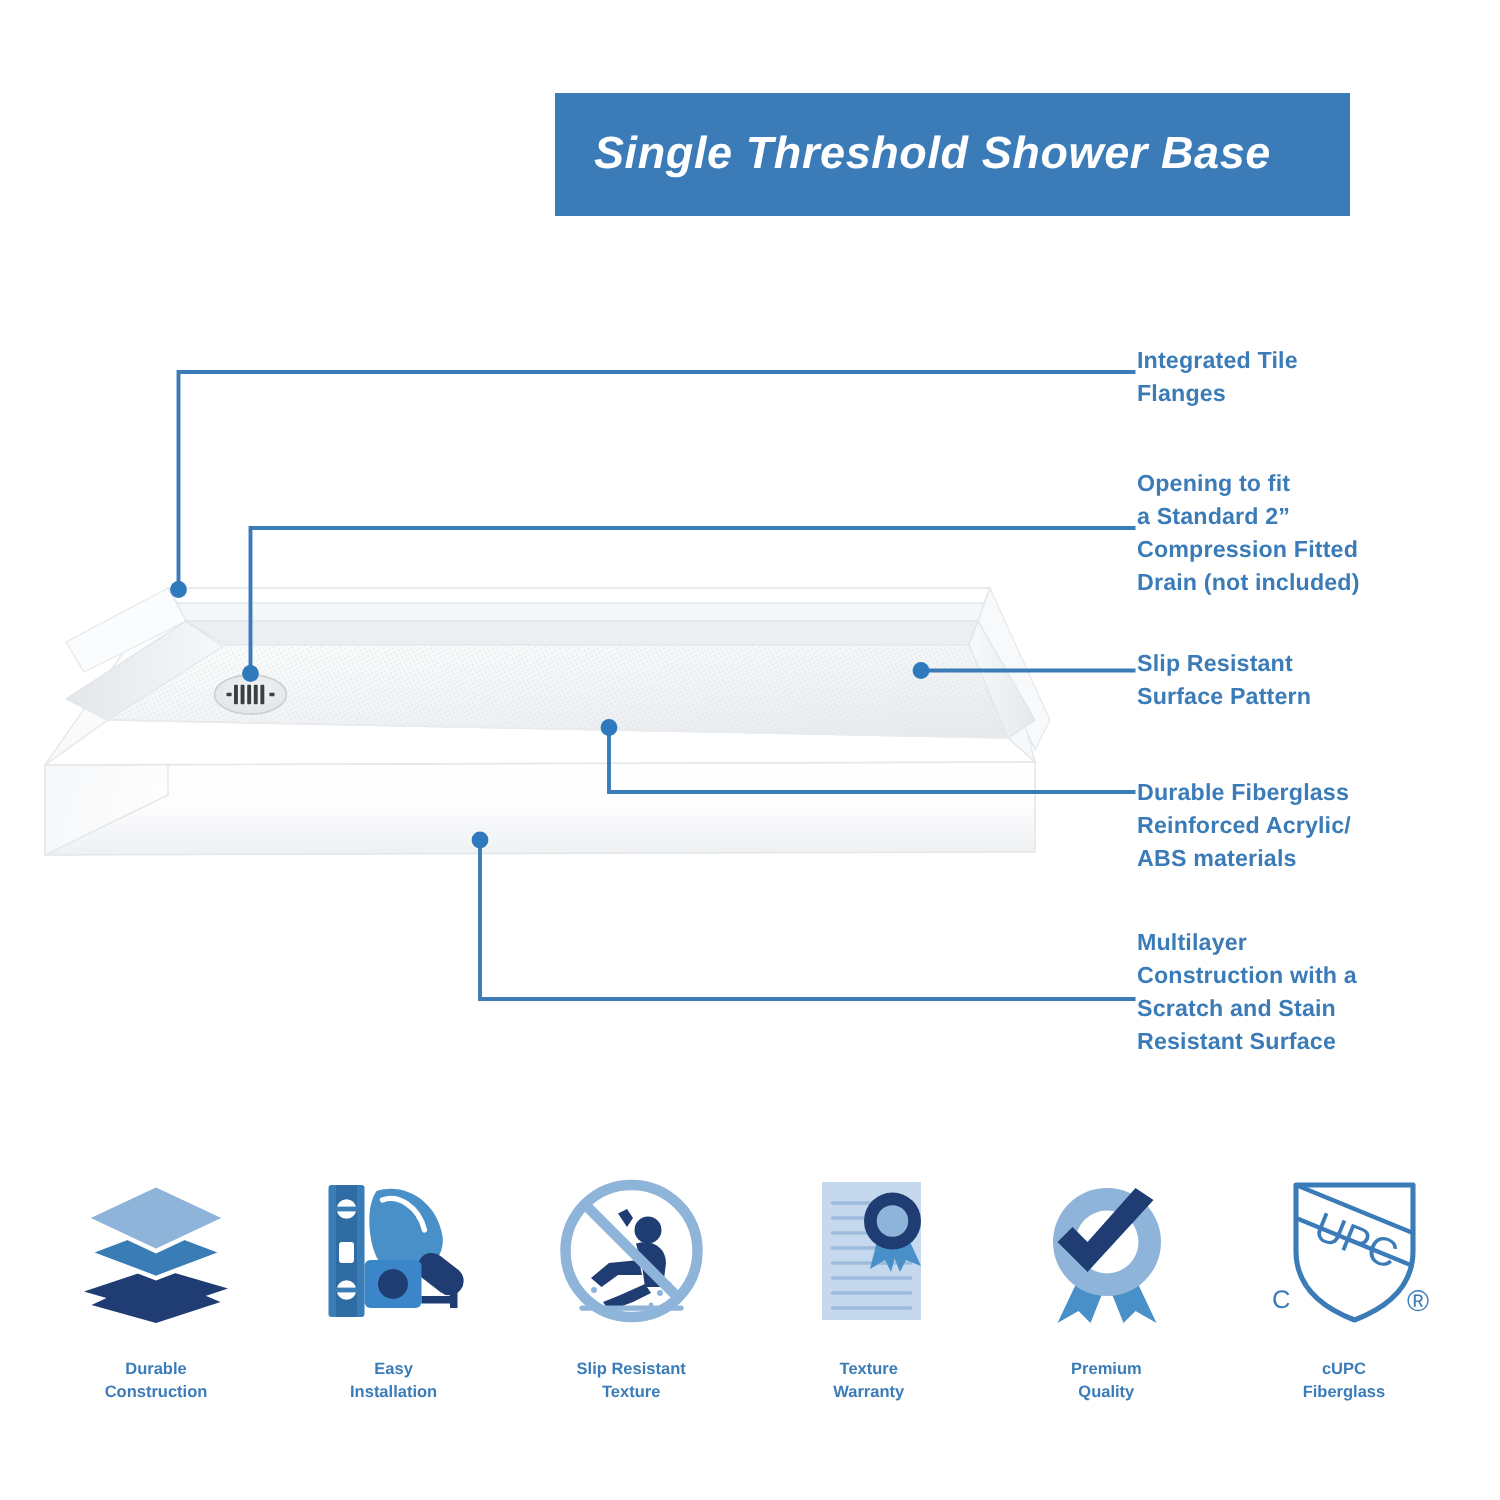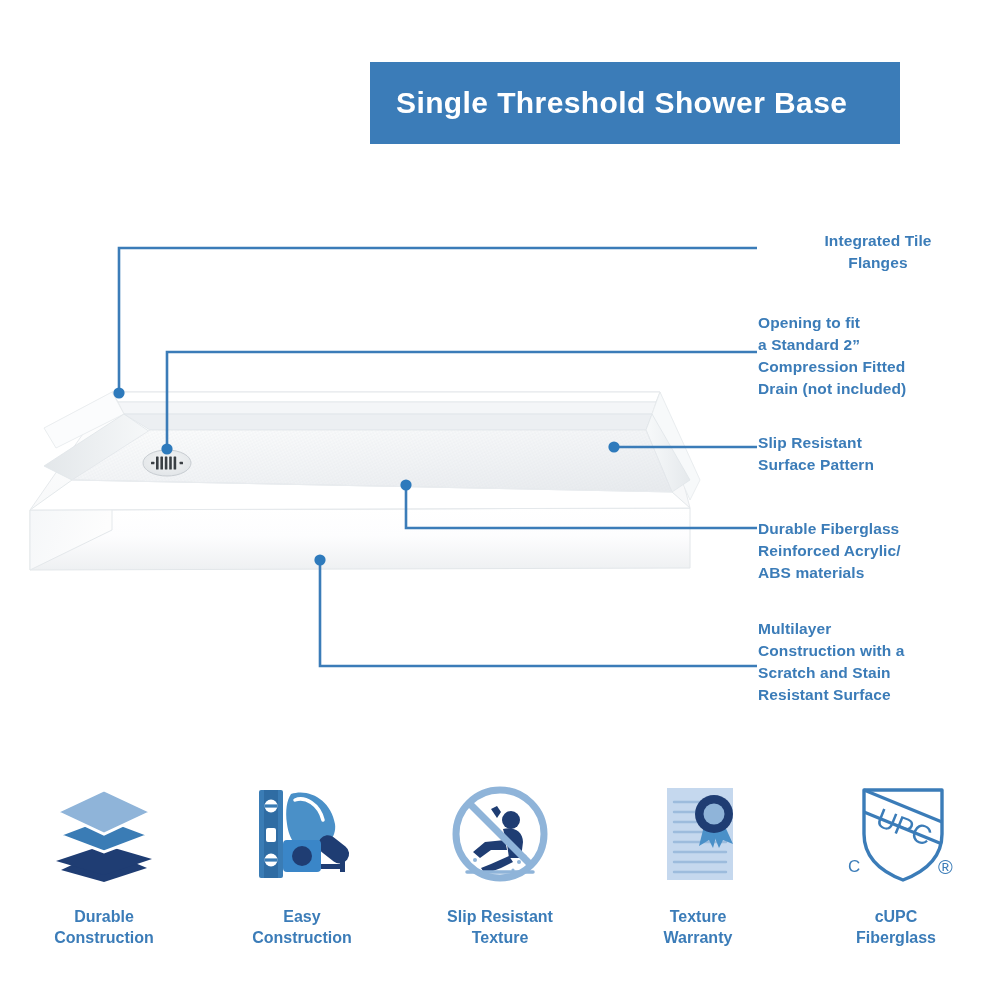--- a/index.html
+++ b/index.html
@@ -22,20 +22,21 @@
   
   #header-bar {
     position: absolute;
     left: 370px;
     top: 62px;
     width: 530px;
     height: 82px;
     background: #3b7cb8;
     display: flex;
     align-items: center;
+    font-style: italic;
   }
   #header-title {
     color: #ffffff;
     font-size: 30px;
     font-weight: bold;
     letter-spacing: 0.4px;
     padding-left: 26px;
     white-space: nowrap;
   }
 
@@ -51,21 +52,21 @@
   
   .callout-text {
     position: absolute;
     color: #3b7cb8;
     font-size: 15.5px;
     font-weight: bold;
     line-height: 1.42;
     letter-spacing: 0.1px;
     white-space: pre-line;
   }
-  #callout-text-0 { left: 758px; top: 230px; width: 240px; text-align: center; }
+  #callout-text-0 { left: 758px; top: 230px; width: 240px; }
   #callout-text-1 { left: 758px; top: 312px; width: 245px; }
   #callout-text-2 { left: 758px; top: 432px; width: 240px; }
   #callout-text-3 { left: 758px; top: 518px; width: 245px; }
   #callout-text-4 { left: 758px; top: 618px; width: 245px; }
 
   
   #feature-strip {
     position: absolute;
     left: 0;
     top: 775px;
@@ -84,21 +85,21 @@
   }
   .feature-icon {
     height: 118px;
     display: flex;
     align-items: center;
     justify-content: center;
   }
   .feature-label {
     margin-top: 13px;
     color: #3b7cb8;
-    font-size: 16px;
+    font-size: 11px;
     font-weight: bold;
     line-height: 1.32;
     text-align: center;
     white-space: pre-line;
   }
 </style>
 </head>
 <body>
 
 <div id="page">
@@ -265,21 +266,21 @@
 
           <rect x="70" y="58" width="34" height="19" rx="9.5" fill="#1f3d73" transform="rotate(38 87 67)"></rect>
 
           <rect x="36" y="58" width="38" height="32" rx="4" fill="#3a86c8"></rect>
           <circle cx="55" cy="74" r="10" fill="#1f3d73"></circle>
           <rect x="74" y="82" width="22" height="5" fill="#1f3d73"></rect>
           <rect x="93" y="78" width="5" height="12" fill="#1f3d73"></rect>
         </svg>
       </div>
       <div class="feature-label">Easy
-Construction</div>
+Installation</div>
     </div>
 
     <div class="feature-item">
       <div class="feature-icon">
         <svg width="110" height="104" viewBox="0 0 110 104">
 
           <g fill="#1f3d73">
             <circle cx="66" cy="38" r="9"></circle>
             <path d="M58,47 C68,44 78,49 78,60 L76,76 L64,76 L62,62 Z"></path>
             <path d="M56,30 L52,24 L46,27 L52,36 Z"></path>
@@ -324,20 +325,36 @@
           <polygon points="80,40 90,62 80,58 76,66 68,46" fill="#4a90c8"></polygon>
 
           <circle cx="71" cy="32" r="19" fill="#1f3d73"></circle>
           <circle cx="71" cy="32" r="10.5" fill="#8fb4d9"></circle>
         </svg>
       </div>
       <div class="feature-label">Texture
 Warranty</div>
     </div>
 
+    <div class="feature-item">
+      <div class="feature-icon">
+        <svg width="110" height="104" viewBox="0 0 110 104">
+
+          <polygon points="40,62 22,100 36,92 44,100 56,70" fill="#4a90c8"></polygon>
+          <polygon points="70,62 88,100 74,92 66,100 54,70" fill="#4a90c8"></polygon>
+
+          <circle cx="55" cy="46" r="36" fill="#8fb4d9"></circle>
+          <circle cx="55" cy="46" r="21" fill="#ffffff"></circle>
+
+          <path d="M22,46 L42,66 L86,18 L74,10 L42,46 L32,36 Z" fill="#1f3d73"></path>
+        </svg>
+      </div>
+      <div class="feature-label">Premium
+Quality</div>
+    </div>
 
     <div class="feature-item">
       <div class="feature-icon">
         <svg width="116" height="104" viewBox="0 0 116 104">
           <path d="M26,8 L104,8 L104,52 C104,76 86,90 65,98 C44,90 26,76 26,52 Z" fill="none" stroke="#3b7cb8" stroke-width="3.4" stroke-linejoin="round"></path>
           <line x1="26" y1="30" x2="104" y2="62" stroke="#3b7cb8" stroke-width="3"></line>
           <line x1="26" y1="8" x2="104" y2="40" stroke="#3b7cb8" stroke-width="3"></line>
           <text x="65" y="54" text-anchor="middle" font-family="Liberation Sans, sans-serif" font-size="27" fill="#3b7cb8" transform="rotate(22 65 48)">UPC</text>
           <text x="10" y="90" font-family="Liberation Sans, sans-serif" font-size="17" fill="#3b7cb8">C</text>
           <text x="100" y="92" font-family="Liberation Sans, sans-serif" font-size="20" fill="#3b7cb8">®</text>

